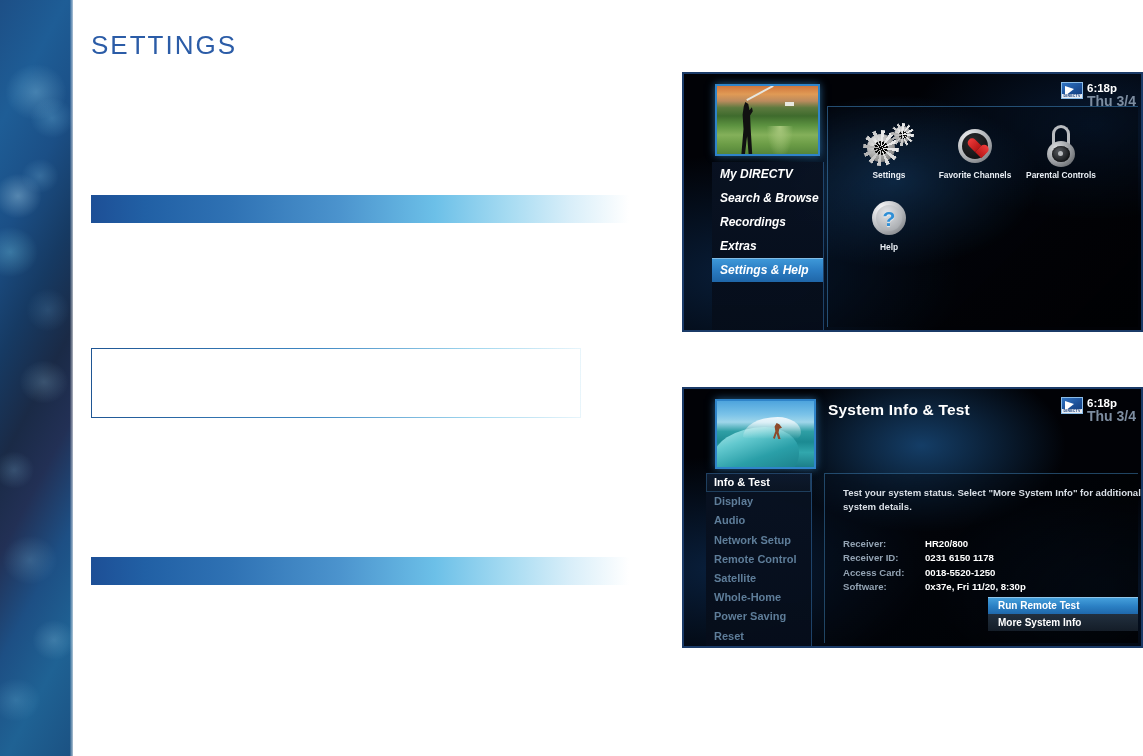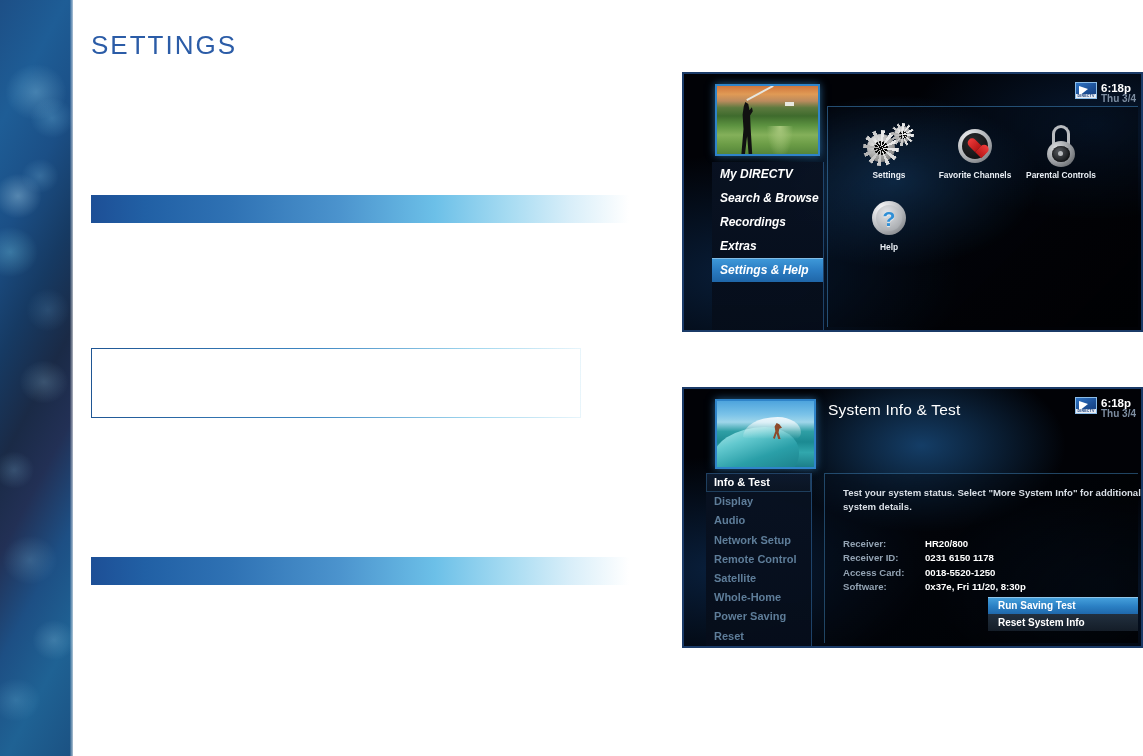--- a/index.html
+++ b/index.html
@@ -182,21 +182,21 @@
     transform: skewY(-12deg);
   }
   .dtv-logo-txt {
     position: absolute; bottom: 0; left: 0; right: 0;
     font-size: 3.6px; letter-spacing: .2px; color: #cfe4f7;
     text-align: center; background: rgba(255,255,255,.9); color: #123a78;
     font-weight: 700; line-height: 4.4px;
   }
   .clock-txt { line-height: 1.05; }
   .clock-time { color: #ffffff; font-size: 11.5px; font-weight: 700; }
-  .clock-date { color: #7d8da0; font-size: 10px; font-weight: 700; }
+  .clock-date { color: #7d8da0; font-size: 14px; font-weight: 700; }
 
   
   .tv1-pane {
     position: absolute; left: 143px; top: 32px; right: 3px; bottom: 3px;
     border-top: 1px solid rgba(70,150,215,.5);
     border-left: 1px solid rgba(70,150,215,.5);
     background: linear-gradient(135deg, rgba(6,18,38,.2), rgba(0,0,0,.55));
   }
   .icon-grid {
     position: absolute; left: 18px; top: 16px; right: 6px;
@@ -306,21 +306,21 @@
   }
   .help-q {
     position: relative; z-index: 2;
     color: #2f8fd6; font-size: 21px; font-weight: 700; line-height: 1;
     text-shadow: 0 1px 1px rgba(255,255,255,.7);
   }
 
   
   .tv2-title {
     position: absolute; left: 144px; top: 12px;
-    color: #ffffff; font-size: 15.5px; font-weight: 400; letter-spacing: .2px;
+    color: #ffffff; font-size: 15.5px; font-weight: 700; letter-spacing: .2px;
   }
   .tv2-pane {
     position: absolute; left: 140px; top: 84px; right: 3px; bottom: 3px;
     background: linear-gradient(135deg, rgba(4,12,26,.35), rgba(0,0,0,.72));
     border-top: 1px solid rgba(70,150,215,.45);
     border-left: 1px solid rgba(70,150,215,.45);
   }
   .tv2-desc {
     position: absolute; left: 18px; top: 12px; width: 310px;
     color: #d9dfe6; font-size: 9.6px; font-weight: 700; line-height: 14px;
@@ -488,19 +488,19 @@
           <td class="info-v">0018-5520-1250</td>
         </tr>
         <tr>
           <td class="info-k">Software:</td>
           <td class="info-v">0x37e, Fri 11/20, 8:30p</td>
         </tr>
       </tbody>
         </table>
 
       <div class="action-btns">
-        <div class="action-btn sel">Run Saving Test</div>
-        <div class="action-btn">Reset System Info</div>
+        <div class="action-btn sel">Run Remote Test</div>
+        <div class="action-btn">More System Info</div>
       </div>
     </div>
   </div>
 
 </div>
 
 </body></html>

